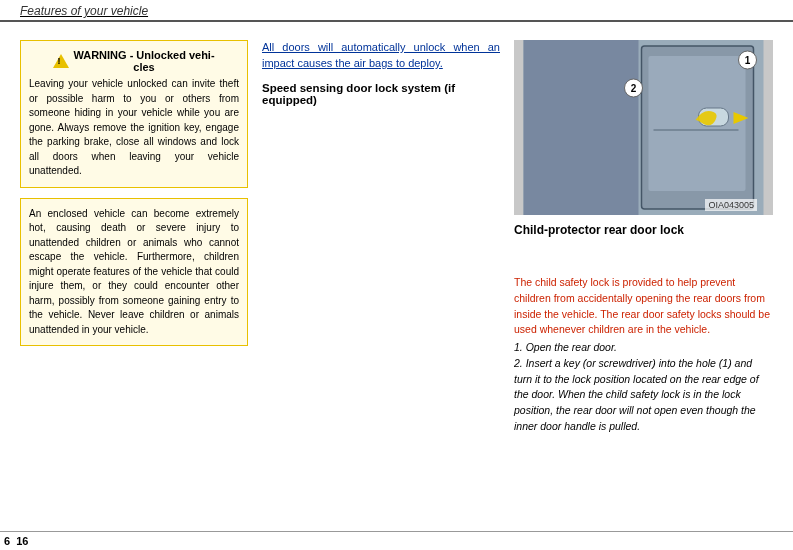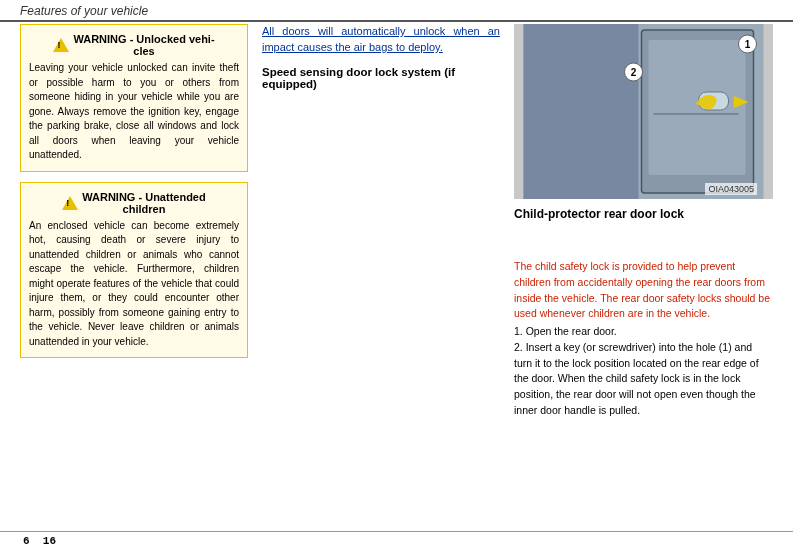--- a/index.html
+++ b/index.html
@@ -11,31 +11,32 @@
       width: 793px;
       height: 550px;
       overflow: hidden;
     }
 
     
     .header {
       border-bottom: 2px solid #555;
       padding: 4px 20px 2px 20px;
       display: flex;
+      text-decoration: underline;
     }
     .header-title {
       font-size: 12px;
       font-style: italic;
       color: #333;
     }
 
     
     .main-content {
       display: flex;
-      padding: 2px 20px 0 20px;
+      padding: 18px 20px 0 20px;
       gap: 14px;
       height: calc(550px - 52px);
     }
 
     
     .left-col {
       width: 228px;
       flex-shrink: 0;
     }
 
@@ -126,33 +127,33 @@
       font-size: 10.5px;
       line-height: 1.5;
       color: #cc2200;
       margin-top: 38px;
     }
     .child-lock-steps {
       font-size: 10.5px;
       line-height: 1.5;
       color: #000;
       margin-top: 2px;
+      font-style: italic;
     }
 
     
     .footer {
       position: absolute;
       bottom: 0;
       left: 0;
       right: 0;
       border-top: 1px solid #999;
-      padding: 3px 23px;
+      padding: 3px 4px;
       display: flex;
       align-items: flex-start;
-      font-family: Liberation Mono, monospace;
     }
     .footer-page {
       font-size: 11px;
       font-weight: bold;
     }
 
     .warning-triangle {
       display: inline-block;
       width: 0;
       height: 0;
@@ -189,27 +190,20 @@
         <span class="warning-triangle"></span>
         <div>
           <div class="warning-title">WARNING - Unlocked vehi-</div>
           <div class="warning-title">cles</div>
         </div>
       </div>
       <p class="warning-body">Leaving your vehicle unlocked can invite theft or possible harm to you or others from someone hiding in your vehicle while you are gone. Always remove the ignition key, engage the parking brake, close all windows and lock all doors when leaving your vehicle unattended.</p>
     </div>
 
     <div class="warning-box">
-      <div class="warning-header">
-        <span class="warning-triangle"></span>
-        <div>
-          <div class="warning-title">WARNING - Unattended</div>
-          <div class="warning-title">children</div>
-        </div>
-      </div>
       <p class="warning-body">An enclosed vehicle can become extremely hot, causing death or severe injury to unattended children or animals who cannot escape the vehicle. Furthermore, children might operate features of the vehicle that could injure them, or they could encounter other harm, possibly from someone gaining entry to the vehicle. Never leave children or animals unattended in your vehicle.</p>
     </div>
 
   </div>
 
   <div class="middle-col">
 
     <div>
       <p class="section-text">All doors will automatically unlock when an impact causes the air bags to deploy.</p>
     </div>

